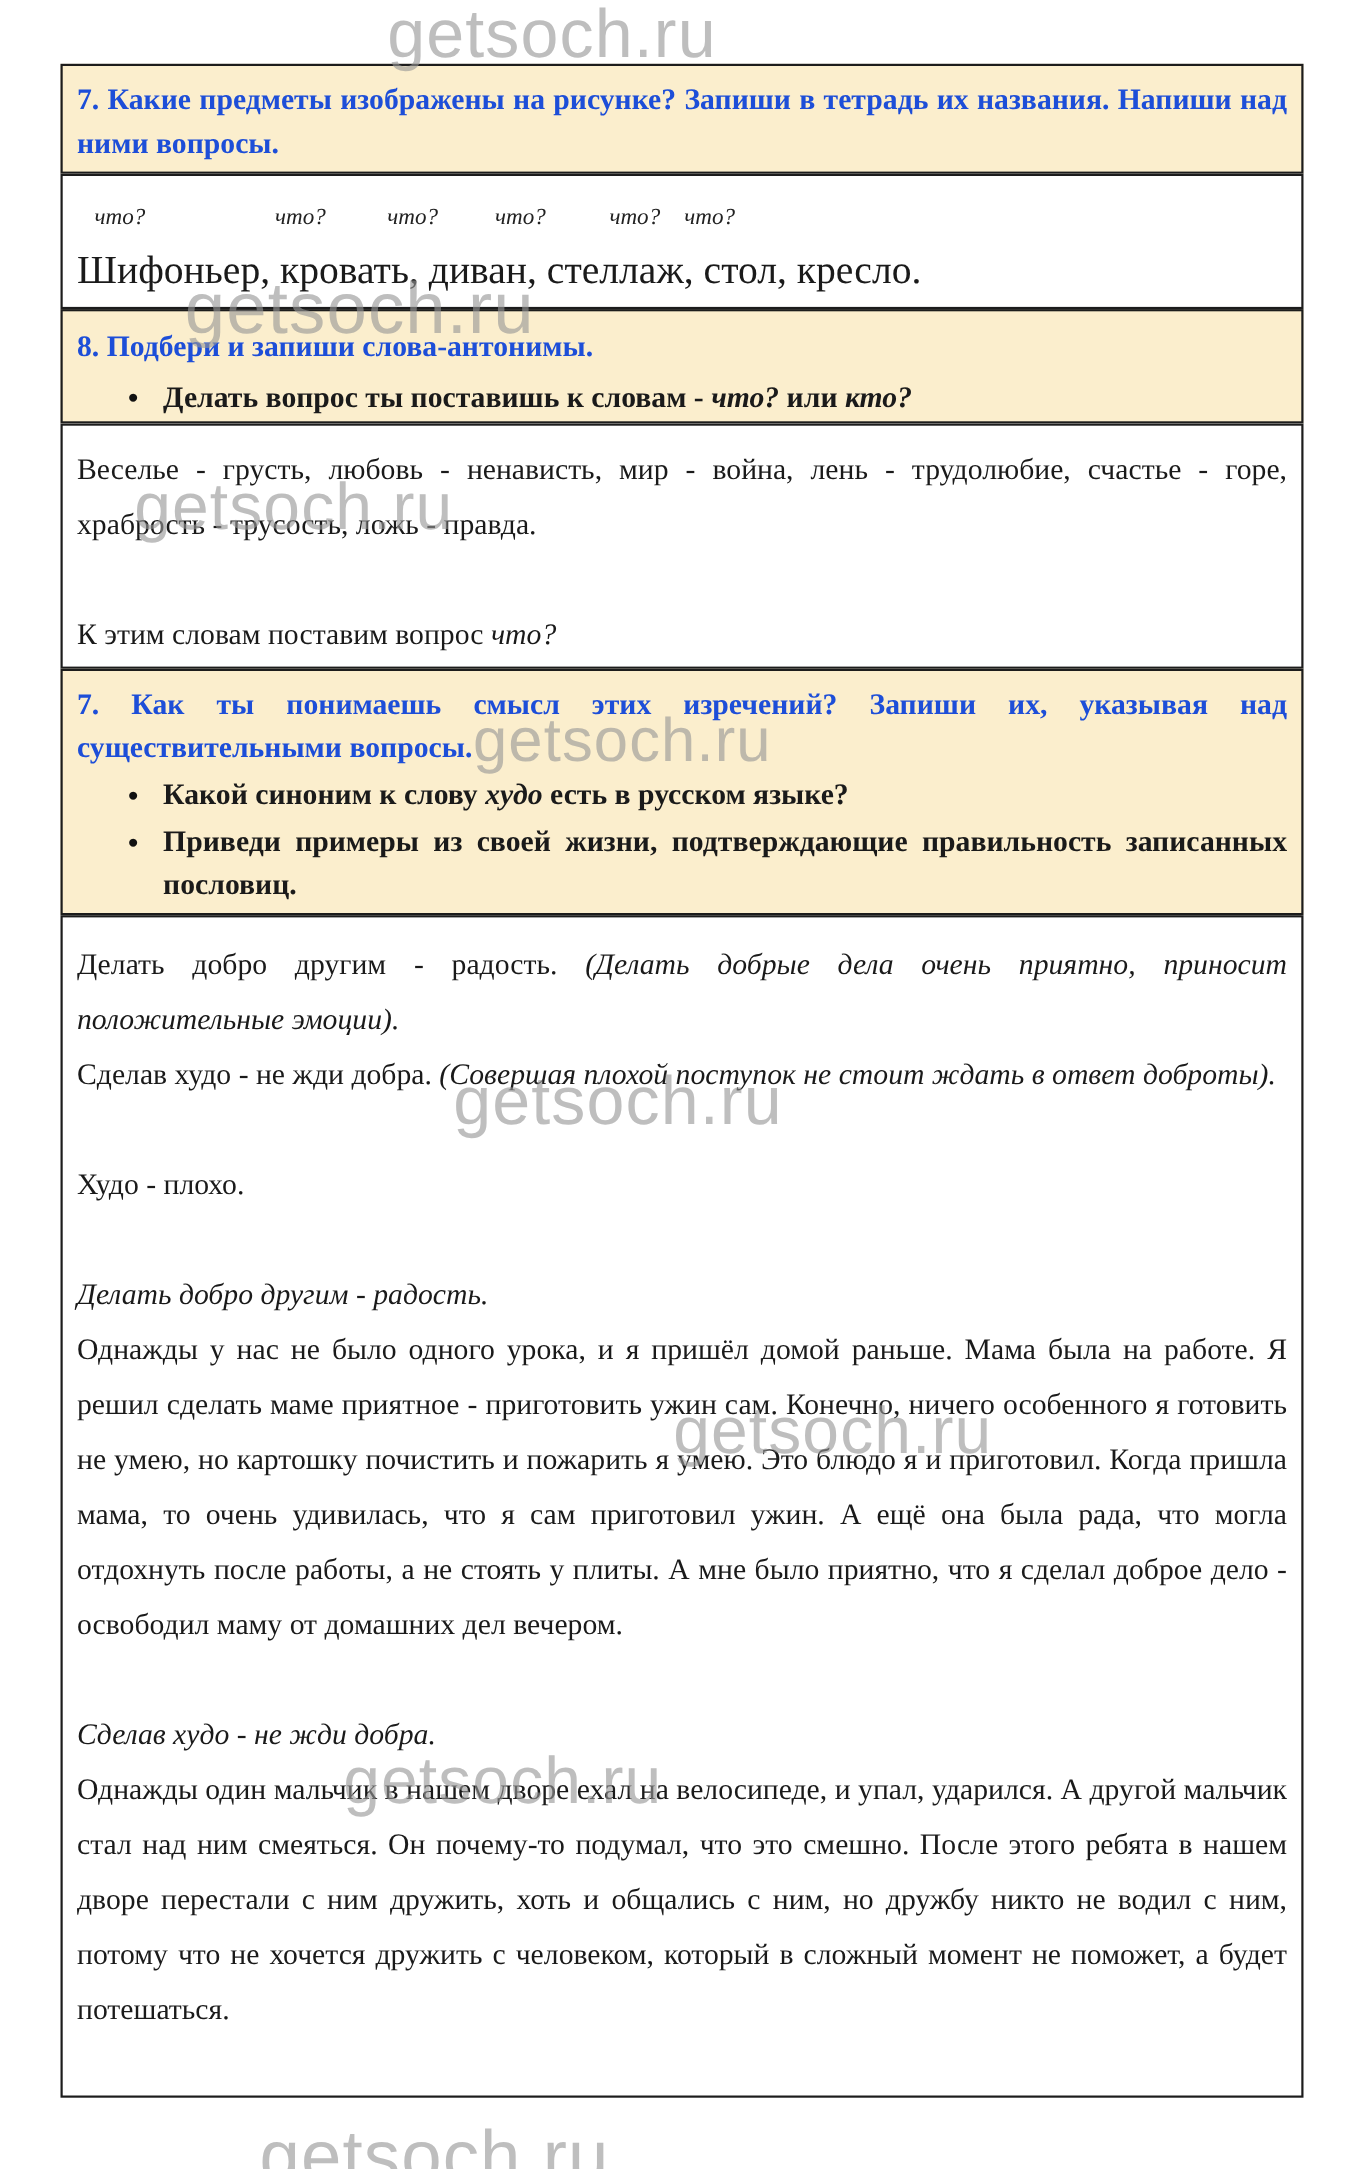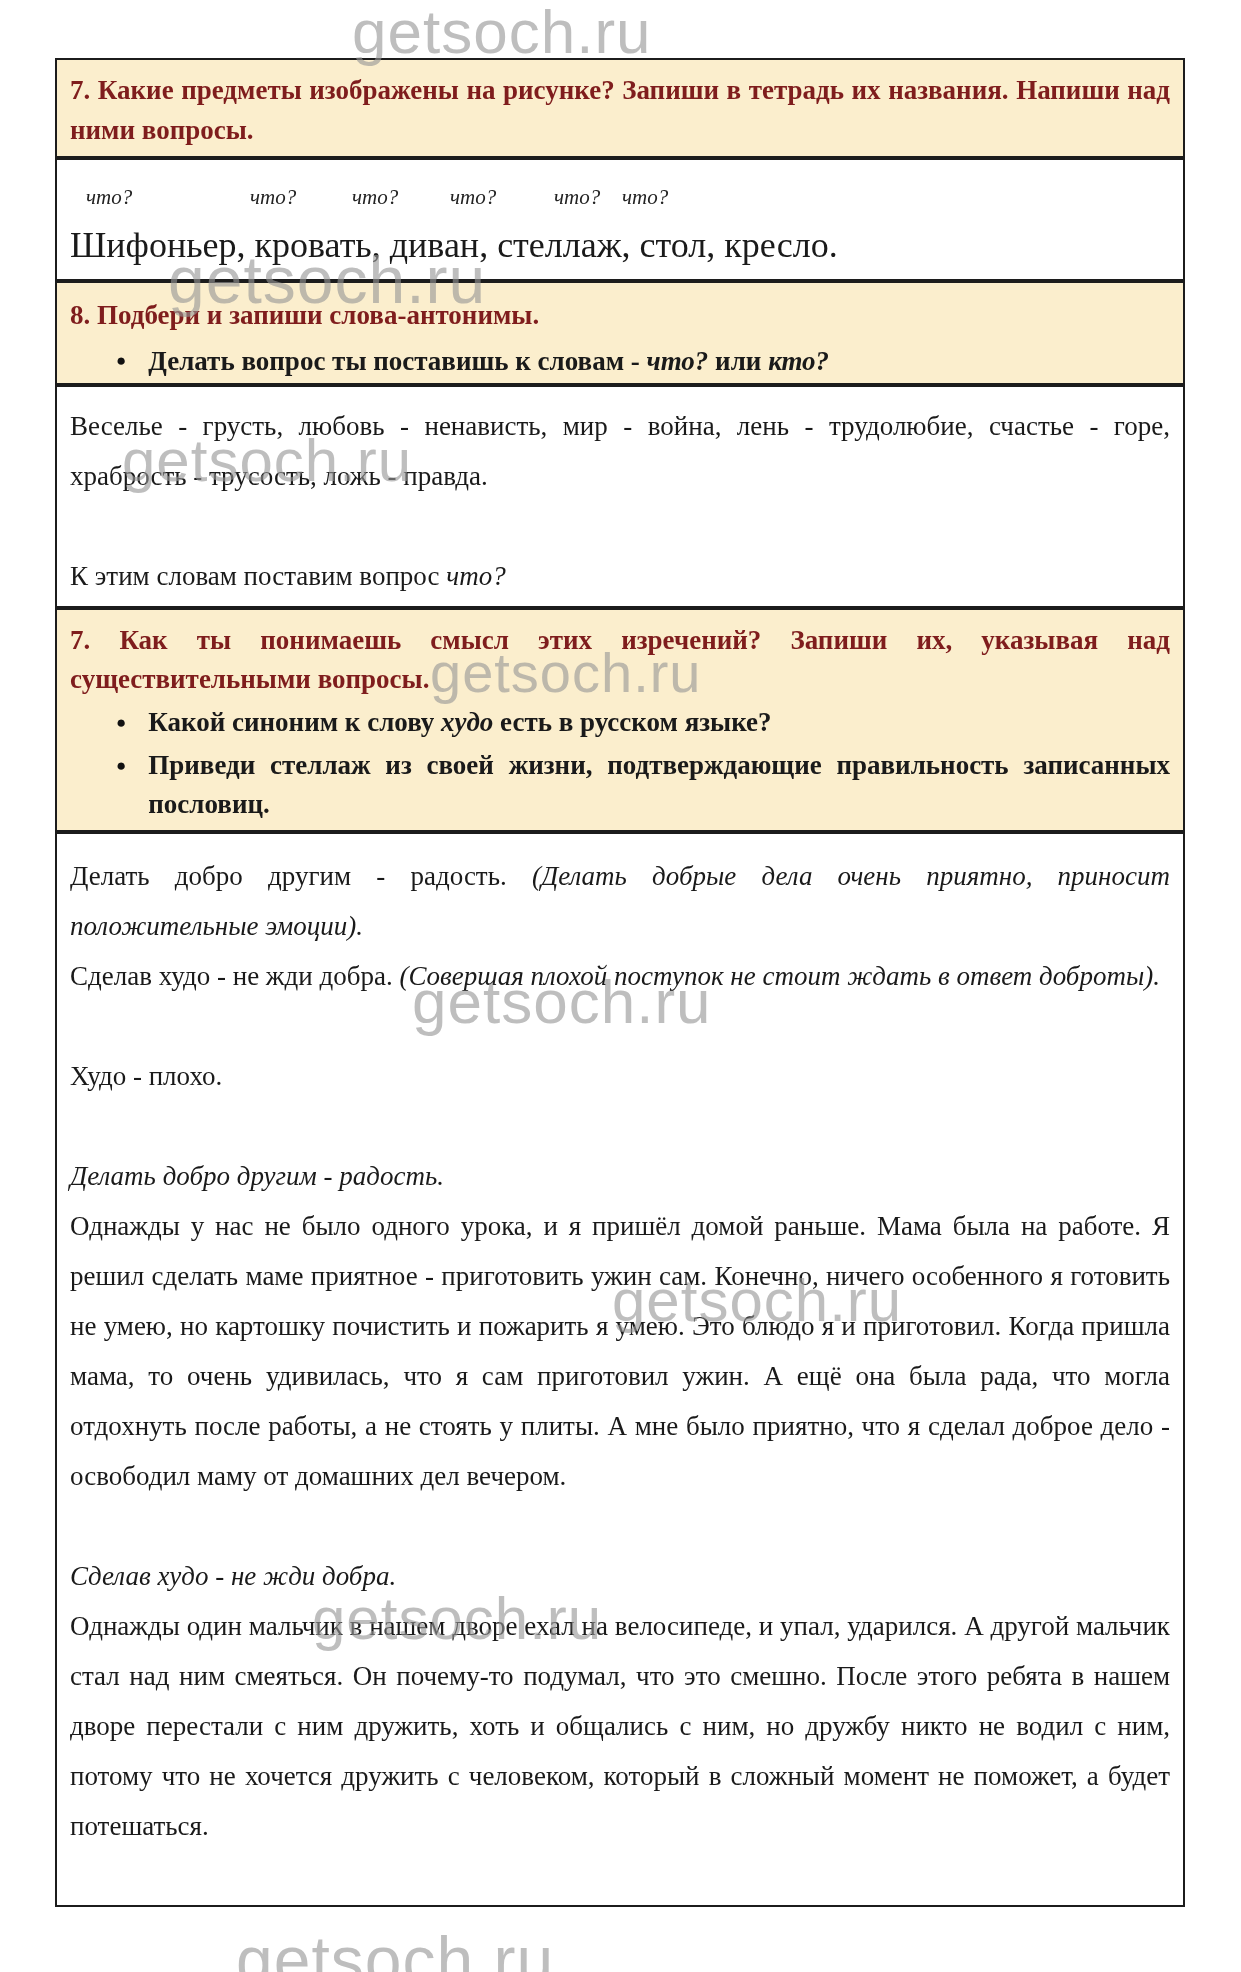--- a/index.html
+++ b/index.html
@@ -13,21 +13,21 @@
   .column{position:absolute;left:55px;top:58px;width:1130px;}
   .block{
     box-sizing:border-box;width:1130px;border:2px solid #1c1c1c;
     position:relative;background:#ffffff;
   }
   .q-block{background:#fbeecd;}
   
   #q7{height:100px;padding:10px 13px 0 13px;}
   .q-title{
     font-weight:bold;font-size:27px;line-height:40px;
-    text-align:justify;margin:0;color:#7f1d1d;
+    text-align:justify;margin:0;color:#1d4ed8;
   }
   
   #a7{height:123px;padding:24px 13px 0 13px;}
   .chto-row{position:relative;height:28px;}
   .chto{
     position:absolute;top:0;font-style:italic;font-size:21px;line-height:26px;color:#222;
   }
   .a7-answer{font-size:36px;line-height:34px;margin-top:16px;}
   
   #q8{height:104px;padding:12px 13px 0 13px;}
@@ -109,21 +109,21 @@
     </div>
 
     <div class="block q-block" id="q9">
       <p class="q-title">7. Как ты понимаешь смысл этих изречений? Запиши их, указывая над существительными вопросы.</p>
       <div class="bullet-row">
         <span class="bullet-dot">●</span>
         <span class="bullet-text"><span>Какой синоним к слову </span><span class="bi">худо</span><span> есть в русском языке?</span></span>
       </div>
       <div class="bullet-row">
         <span class="bullet-dot">●</span>
-        <span class="bullet-text">Приведи стеллаж из своей жизни, подтверждающие правильность записанных пословиц.</span>
+        <span class="bullet-text">Приведи примеры из своей жизни, подтверждающие правильность записанных пословиц.</span>
       </div>
     </div>
 
     <div class="block" id="a9">
       <p class="body-p"><span>Делать добро другим - радость. </span><span class="it">(Делать добрые дела очень приятно, приносит положительные эмоции).</span></p>
       <p class="body-p"><span>Сделав худо - не жди добра. </span><span class="it">(Совершая плохой поступок не стоит ждать в ответ доброты).</span></p>
       <div class="gap50"></div>
       <p class="body-p">Худо - плохо.</p>
       <div class="gap50"></div>
       <p class="heading-it">Делать добро другим - радость.</p>

